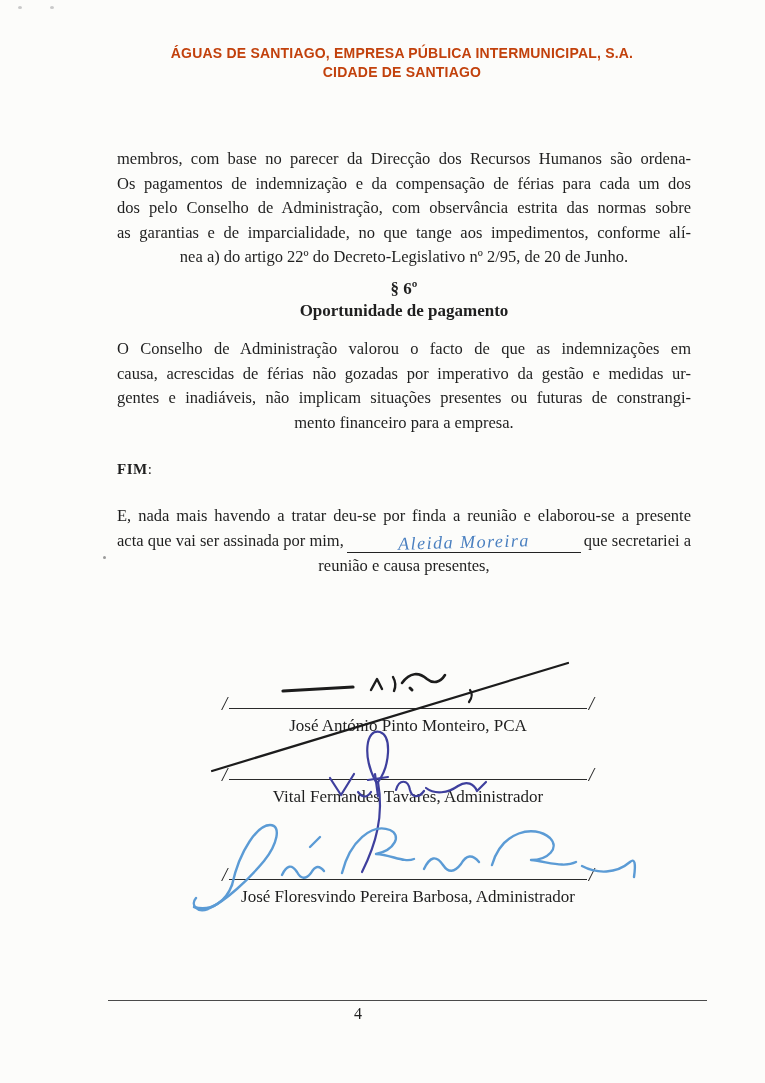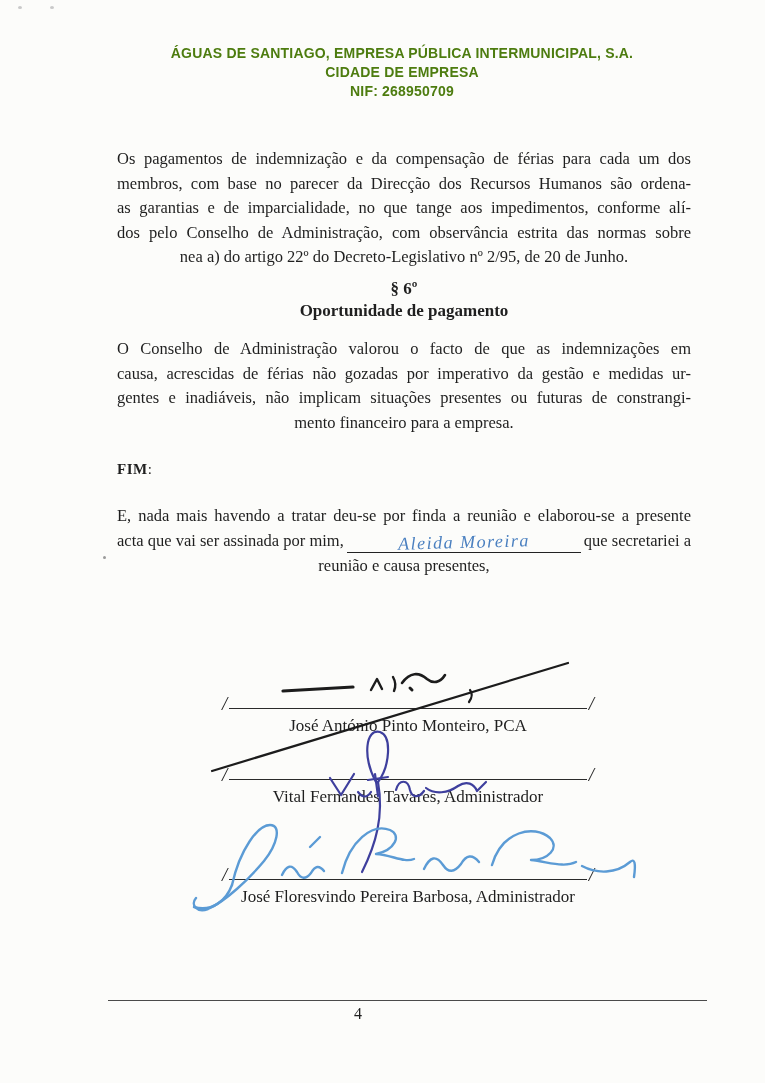--- a/index.html
+++ b/index.html
@@ -9,21 +9,21 @@
     font-family:"Liberation Serif", serif; color:#1f1f1f;
   }
   .scan-dot { position:absolute; width:4px; height:3px; background:#c9c9c9; border-radius:50%; }
   .dot1 { left:18px; top:6px; }
   .dot2 { left:50px; top:6px; }
   .stray-dot { position:absolute; left:103px; top:556px; width:3px; height:3px; background:#9a9a9a; border-radius:50%; }
 
   .letterhead {
     position:absolute; top:44px; left:96px; width:612px; text-align:center;
     font-family:"Liberation Sans", sans-serif; font-weight:bold;
-    color:#4d7c0f; font-size:14px; line-height:19px; letter-spacing:0.2px;
+    color:#c2410c; font-size:14px; line-height:19px; letter-spacing:0.2px;
   }
 
   .para { position:absolute; left:117px; width:574px; font-size:16.5px; line-height:24.6px; }
   .p1 { top:147px; }
   .p2 { top:337px; }
   .closing { top:503px; line-height:25.2px; }
   .jline { text-align:justify; text-align-last:justify; height:24.6px; overflow:hidden; }
   .closing .jline { height:25.2px; }
   .lastline { text-align:center; }
 
@@ -65,29 +65,28 @@
 </head>
 <body>
 
 <div class="page">
 
   <div class="scan-dot dot1"></div>
   <div class="scan-dot dot2"></div>
 
   <header class="letterhead">
     <div>ÁGUAS DE SANTIAGO, EMPRESA PÚBLICA INTERMUNICIPAL, S.A.</div>
-    <div>CIDADE DE EMPRESA</div>
-    <div>NIF: 268950709</div>
+    <div>CIDADE DE SANTIAGO</div>
   </header>
 
   <section class="para p1">
+    <div class="jline">membros, com base no parecer da Direcção dos Recursos Humanos são ordena-</div>
     <div class="jline">Os pagamentos de indemnização e da compensação de férias para cada um dos</div>
-    <div class="jline">membros, com base no parecer da Direcção dos Recursos Humanos são ordena-</div>
+    <div class="jline">dos pelo Conselho de Administração, com observância estrita das normas sobre</div>
     <div class="jline">as garantias e de imparcialidade, no que tange aos impedimentos, conforme alí-</div>
-    <div class="jline">dos pelo Conselho de Administração, com observância estrita das normas sobre</div>
     <div class="lastline">nea a) do artigo 22º do Decreto-Legislativo nº 2/95, de 20 de Junho.</div>
   </section>
 
   <div class="section-head">
     <div>§ 6º</div>
     <div>Oportunidade de pagamento</div>
   </div>
 
   <section class="para p2">
     <div class="jline">O Conselho de Administração valorou o facto de que as indemnizações em</div>

